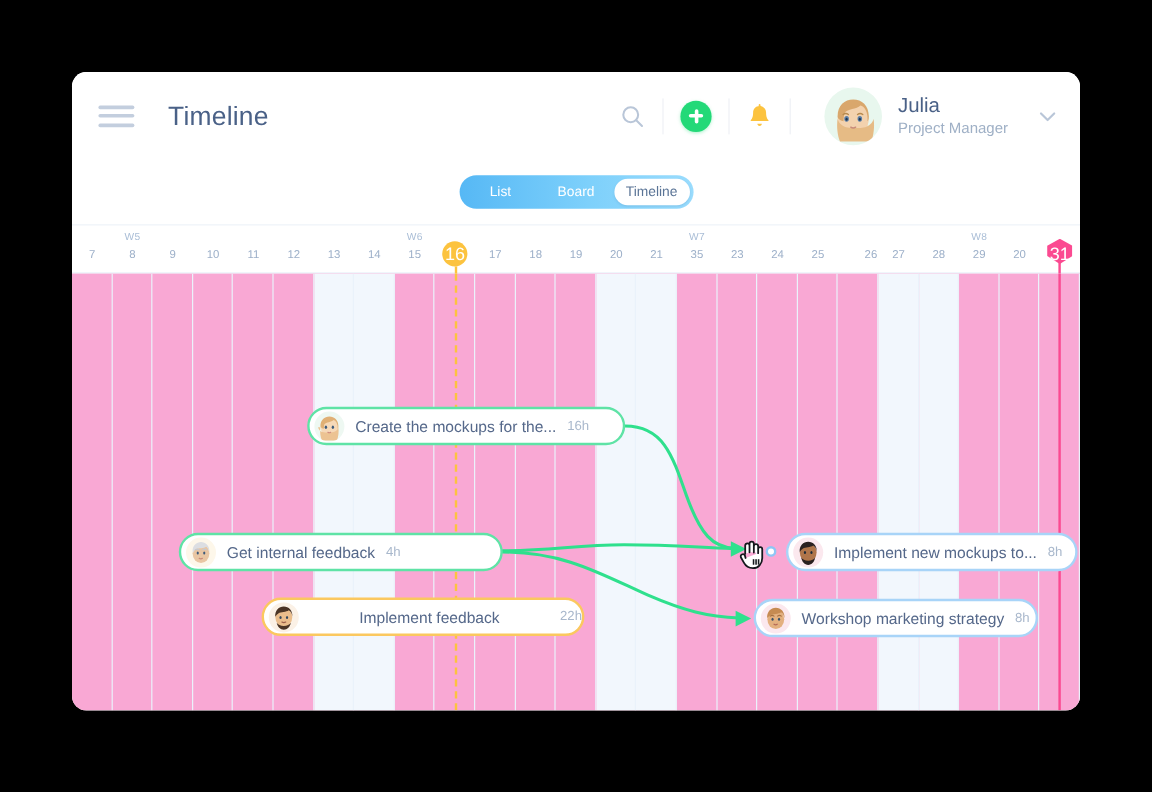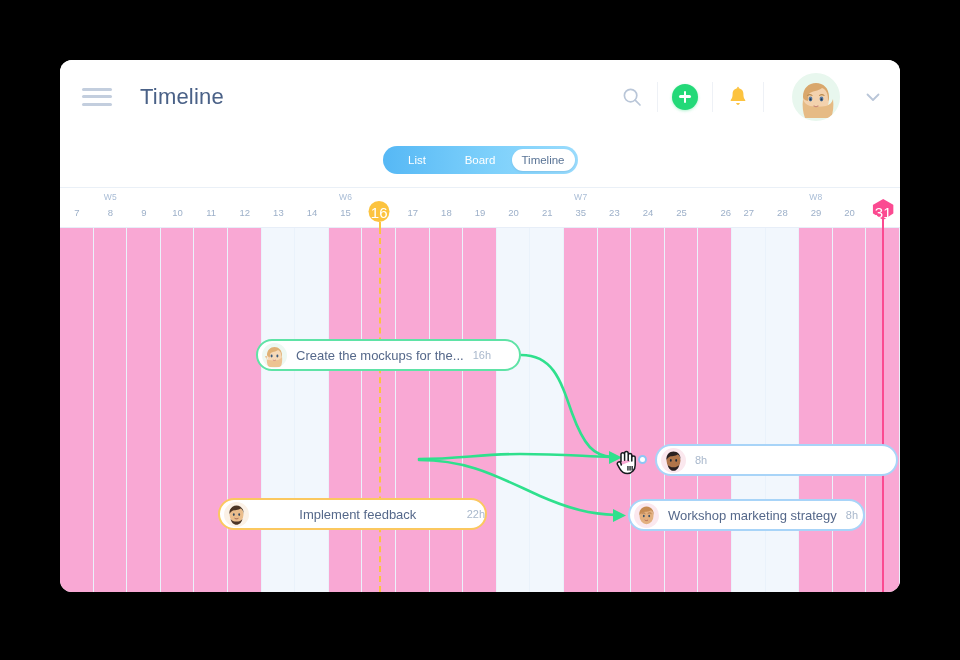--- a/index.html
+++ b/index.html
@@ -345,20 +345,24 @@
           <ellipse cx="16.5" cy="24" rx="1.9" ry="2.4" fill="#5b7fa8"></ellipse>
           <ellipse cx="27.5" cy="24" rx="1.9" ry="2.4" fill="#5b7fa8"></ellipse>
           <ellipse cx="16.5" cy="24.4" rx=".9" ry="1.2" fill="#22364d"></ellipse>
           <ellipse cx="27.5" cy="24.4" rx=".9" ry="1.2" fill="#22364d"></ellipse>
           <path d="M13.6 20.4c1.2-.9 3.2-.9 4.4 0" stroke="#b88a4e" stroke-width="1.1" fill="none" stroke-linecap="round"></path>
           <path d="M25.6 20.4c1.2-.9 3.2-.9 4.4 0" stroke="#b88a4e" stroke-width="1.1" fill="none" stroke-linecap="round"></path>
           <path d="M20 31c1.3.8 2.7.8 4 0" stroke="#c98b7a" stroke-width="1.3" fill="none" stroke-linecap="round"></path>
         </svg>
       </div>
 
+      <div id="user-meta">
+        <div id="user-name">Julia</div>
+        <div id="user-role">Project Manager</div>
+      </div>
 
       <div id="chevron-btn">
         <svg width="18" height="18" viewBox="0 0 18 18" fill="none">
           <path d="M3.5 6.5L9 12l5.5-5.5" stroke="#b9c6d8" stroke-width="1.8" stroke-linecap="round" stroke-linejoin="round"></path>
         </svg>
       </div>
 
     </div>
   </div>
 
@@ -507,20 +511,35 @@
             <path d="M5 12c0-5 3.4-8 7.5-8S20 7 20 12c0 1.7-.6 2.4-.6 2.4s.4-6.4-3.4-7.5c-1.8 1.8-6.4 1.8-7.5 3.4-.6 1.1-.6 4.1-.6 4.1S5 13.7 5 12z" fill="#e0b075"></path>
             <path d="M5 13c-.6 4 0 8 1.2 11h12.6c1.2-3 1.7-7 1.2-11-.6 2.3-2.3 3.5-4.1 4-2.9.6-6.3.6-9.2 0-1.7-.5-3.1-1.7-3.7-4z" fill="#ecc392"></path>
             <ellipse cx="9.6" cy="13" rx="1" ry="1.4" fill="#3d5a7a"></ellipse>
             <ellipse cx="15.4" cy="13" rx="1" ry="1.4" fill="#3d5a7a"></ellipse>
             <path d="M11.2 17.2c.8.5 1.6.5 2.4 0" stroke="#d08b7e" stroke-width=".9" fill="none" stroke-linecap="round"></path>
           </svg>
         </div>
         <span class="task-label">Create the mockups for the...</span>
         <span class="task-hours">16h</span>
       </div>
+      <div class="task-bar green" style="left: 89px; top: 216px; width: 270px;">
+        <div class="task-avatar" style="background: rgb(253, 247, 234);">
+          <svg width="25" height="25" viewBox="0 0 25 25">
+            <ellipse cx="12.5" cy="13" rx="7" ry="8.2" fill="#e9c6a3"></ellipse>
+            <path d="M5.5 11c0-4.5 3.2-7.4 7-7.4s7 2.9 7 7.4c0 .8-.2 1.4-.2 1.4s-.5-3.8-2.6-4.8c-1.6 1.3-6.2 1.3-8.2 1.8-1 .3-2.3 2.2-2.6 3.4C5.6 12.2 5.5 11.6 5.5 11z" fill="#dcdee2"></path>
+            <ellipse cx="9.8" cy="12.8" rx=".9" ry="1.3" fill="#3d5a7a"></ellipse>
+            <ellipse cx="15.2" cy="12.8" rx=".9" ry="1.3" fill="#3d5a7a"></ellipse>
+            <path d="M7.8 10.2c.9-.7 2.2-.7 3.1 0" stroke="#c9c9cd" stroke-width="1" fill="none" stroke-linecap="round"></path>
+            <path d="M13.9 10.2c.9-.7 2.2-.7 3.1 0" stroke="#c9c9cd" stroke-width="1" fill="none" stroke-linecap="round"></path>
+            <path d="M11 17.3c.9.6 1.8.6 2.7 0" stroke="#c98b7a" stroke-width="1" fill="none" stroke-linecap="round"></path>
+          </svg>
+        </div>
+        <span class="task-label">Get internal feedback</span>
+        <span class="task-hours">4h</span>
+      </div>
       <div class="task-bar amber" style="left: 158px; top: 270px; width: 269px; justify-content: space-between;">
         <div class="task-avatar" style="background: rgb(251, 241, 230);">
           <svg width="25" height="25" viewBox="0 0 25 25">
             <ellipse cx="12.5" cy="12.5" rx="7" ry="8" fill="#eabd8c"></ellipse>
             <path d="M5.4 12C5 6.8 8.4 3.4 12.5 3.4S20 6.8 19.6 12c-.2-3-1.4-4.6-3-5.4-1.8 1.6-6.8 1.4-8.4 2.4-.9.6-2.3 2-2.8 3z" fill="#4b3526"></path>
             <path d="M6.6 17c.6 3.4 3 5.8 5.9 5.8s5.3-2.4 5.9-5.8c-.9 1.6-3.3 2.6-5.9 2.6s-5-1-5.9-2.6z" fill="#4b3526"></path>
             <ellipse cx="9.8" cy="12.6" rx=".9" ry="1.3" fill="#33475e"></ellipse>
             <ellipse cx="15.2" cy="12.6" rx=".9" ry="1.3" fill="#33475e"></ellipse>
             <path d="M10.9 16.4c1 .6 2.2.6 3.2 0" stroke="#9b5f4a" stroke-width="1" fill="none" stroke-linecap="round"></path>
           </svg>
@@ -531,20 +550,21 @@
       <div class="task-bar blue" style="left: 595px; top: 216px; width: 243px;">
         <div class="task-avatar" style="background: rgb(251, 232, 238);">
           <svg width="25" height="25" viewBox="0 0 25 25">
             <ellipse cx="12.5" cy="12.5" rx="7" ry="8" fill="#b0754a"></ellipse>
             <path d="M5.4 12C5 6.8 8.4 3.4 12.5 3.4S20 6.8 19.6 12c-.2-3-1.4-4.6-3-5.4-1.8 1.6-6.8 1.4-8.4 2.4-.9.6-2.3 2-2.8 3z" fill="#2a2020"></path>
             <path d="M6.6 16.4c.6 3.7 3 6.4 5.9 6.4s5.3-2.7 5.9-6.4c-.9 1.8-3.3 2.9-5.9 2.9s-5-1.1-5.9-2.9z" fill="#2a2020"></path>
             <ellipse cx="9.8" cy="12.4" rx=".9" ry="1.3" fill="#1d2a38"></ellipse>
             <ellipse cx="15.2" cy="12.4" rx=".9" ry="1.3" fill="#1d2a38"></ellipse>
           </svg>
         </div>
+        <span class="task-label">Implement new mockups to...</span>
         <span class="task-hours">8h</span>
       </div>
       <div class="task-bar blue" style="left: 568px; top: 271px; width: 237px;">
         <div class="task-avatar" style="background: rgb(251, 232, 238);">
           <svg width="25" height="25" viewBox="0 0 25 25">
             <ellipse cx="12.5" cy="13" rx="7" ry="8.2" fill="#e3b07f"></ellipse>
             <path d="M5.3 12.4C4.8 6.9 8.3 3.5 12.5 3.5s7.7 3.4 7.2 8.9c-.4-2.6-1.3-4.3-2.8-5.2-2 1.6-7 1.4-8.7 2.4-1 .6-2.4 1.6-2.9 2.8z" fill="#c68b52"></path>
             <ellipse cx="9.8" cy="13" rx=".9" ry="1.3" fill="#3a5068"></ellipse>
             <ellipse cx="15.2" cy="13" rx=".9" ry="1.3" fill="#3a5068"></ellipse>
             <path d="M7.9 10.4c.9-.7 2.2-.7 3.1 0" stroke="#a87040" stroke-width=".9" fill="none" stroke-linecap="round"></path>

